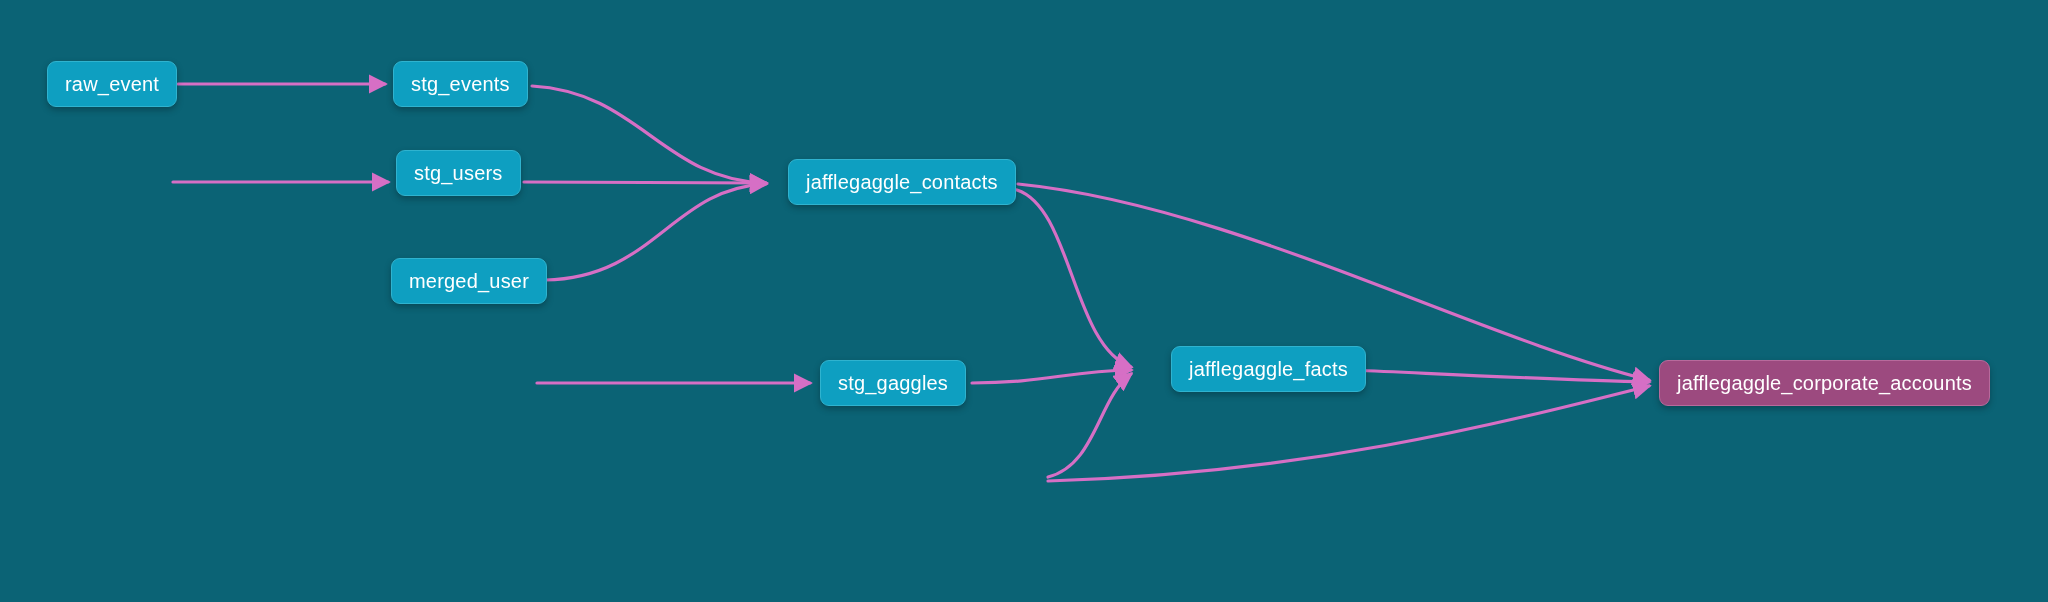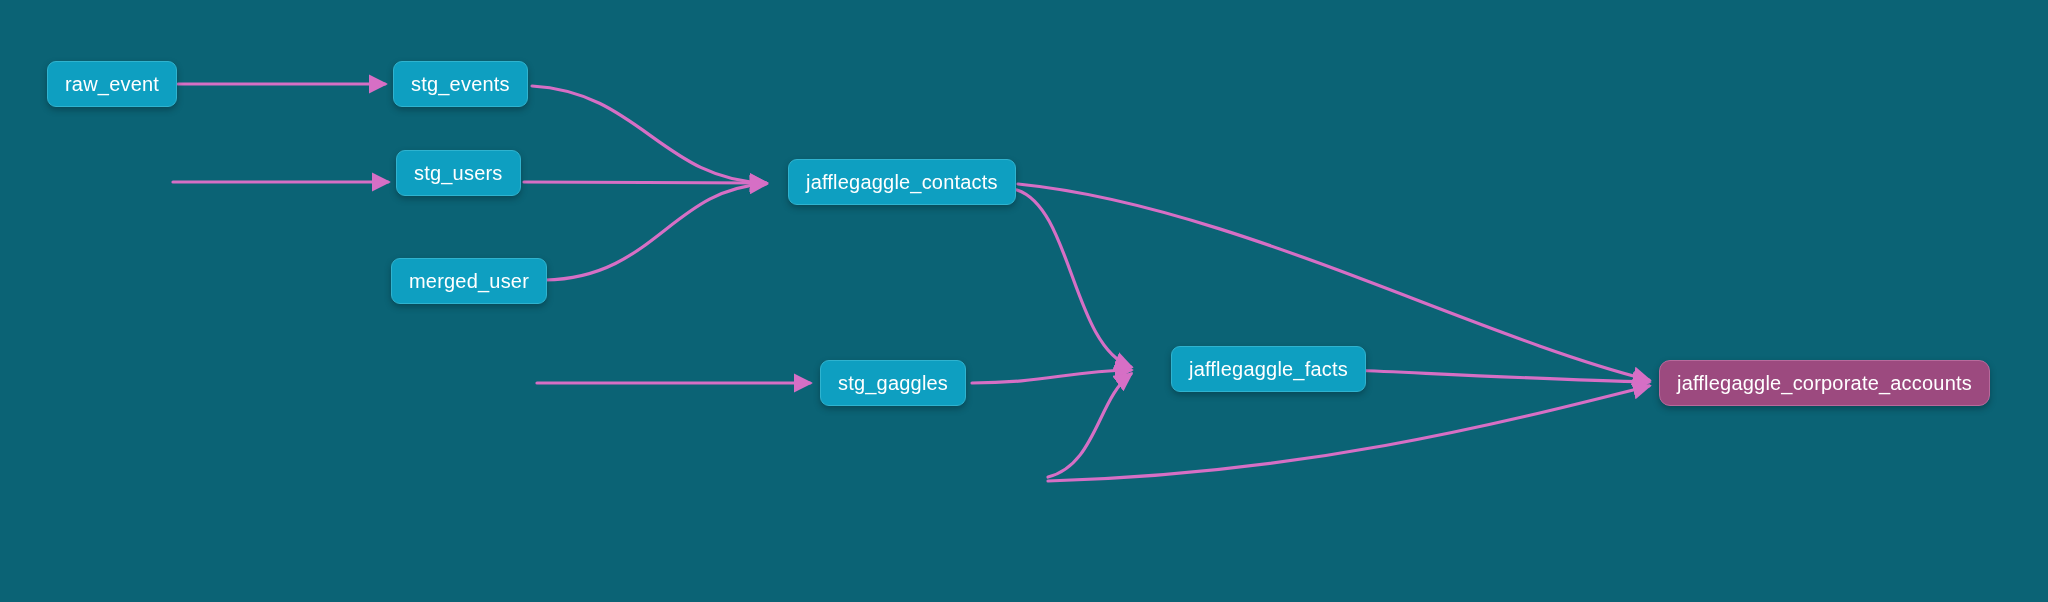--- a/index.html
+++ b/index.html
@@ -40,21 +40,20 @@
     color: var(--text, #ffffff);
     font-size: 20px;
     letter-spacing: 0.2px;
     box-shadow: 0 3px 6px rgba(0, 25, 32, 0.35);
     cursor: pointer;
     white-space: nowrap;
   }
   .node.highlight {
     background: var(--highlight-fill, #9c4a7f);
     border-color: var(--highlight-border, #b86a9c);
-    border-radius: 11px;
   }
   .node-label { pointer-events: none; }
 </style>
 </head>
 <body>
 
 <div class="canvas">
 
   <svg class="edges" viewBox="0 0 2048 602" xmlns="http://www.w3.org/2000/svg">
     <defs>

